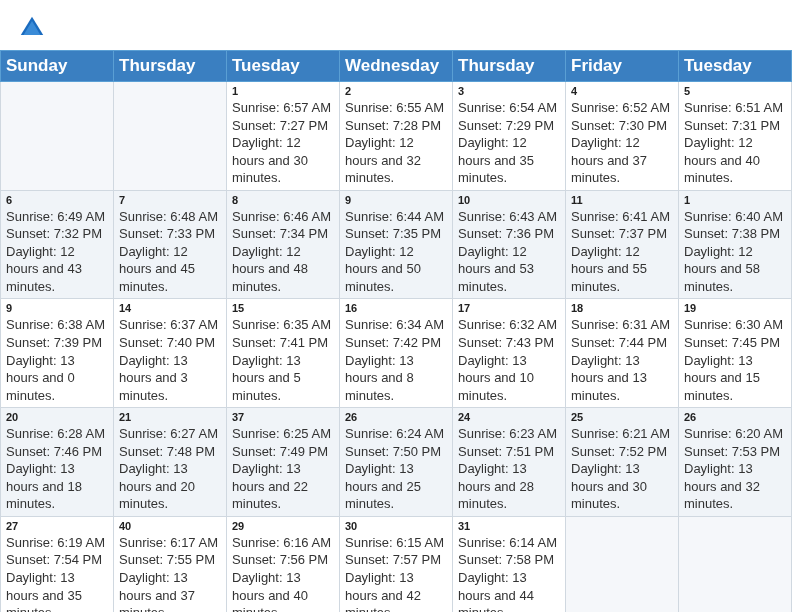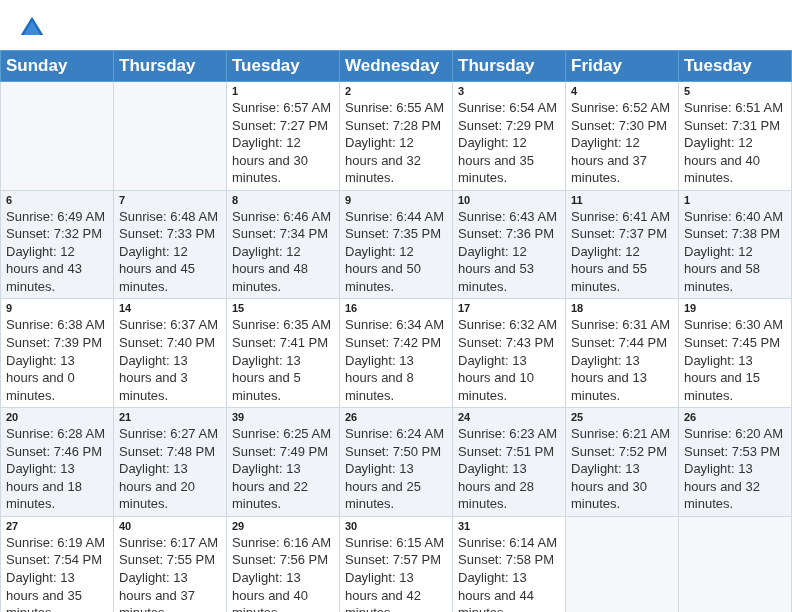--- a/index.html
+++ b/index.html
@@ -227,21 +227,21 @@
         <tr class="row-even">
           <td>
             <span class="day-number">20</span>
             <div class="day-info">Sunrise: 6:28 AM<br>Sunset: 7:46 PM<br>Daylight: 13 hours and 18 minutes.</div>
           </td>
           <td>
             <span class="day-number">21</span>
             <div class="day-info">Sunrise: 6:27 AM<br>Sunset: 7:48 PM<br>Daylight: 13 hours and 20 minutes.</div>
           </td>
           <td>
-            <span class="day-number">39</span>
+            <span class="day-number">37</span>
             <div class="day-info">Sunrise: 6:25 AM<br>Sunset: 7:49 PM<br>Daylight: 13 hours and 22 minutes.</div>
           </td>
           <td>
             <span class="day-number">26</span>
             <div class="day-info">Sunrise: 6:24 AM<br>Sunset: 7:50 PM<br>Daylight: 13 hours and 25 minutes.</div>
           </td>
           <td>
             <span class="day-number">24</span>
             <div class="day-info">Sunrise: 6:23 AM<br>Sunset: 7:51 PM<br>Daylight: 13 hours and 28 minutes.</div>
           </td>

